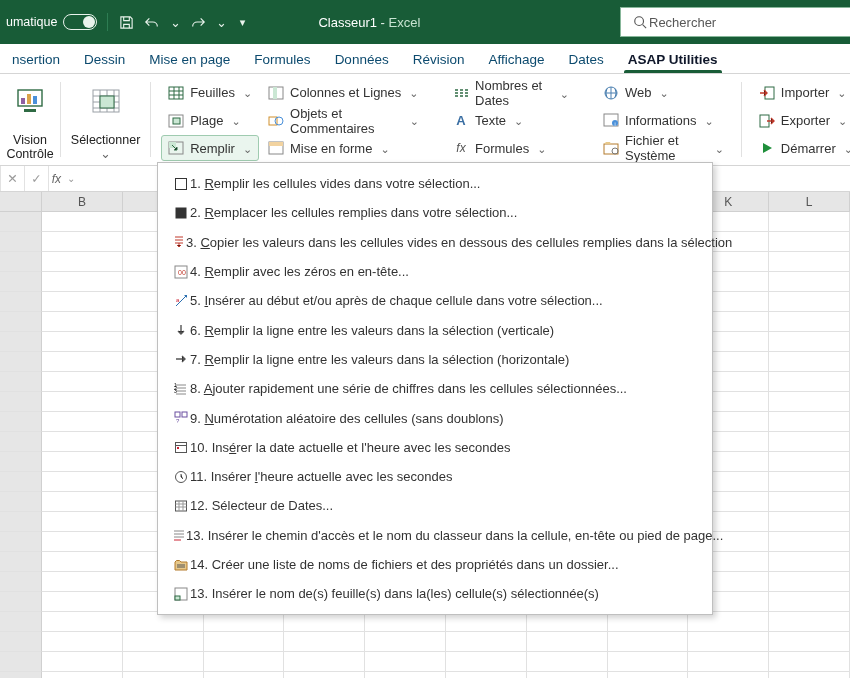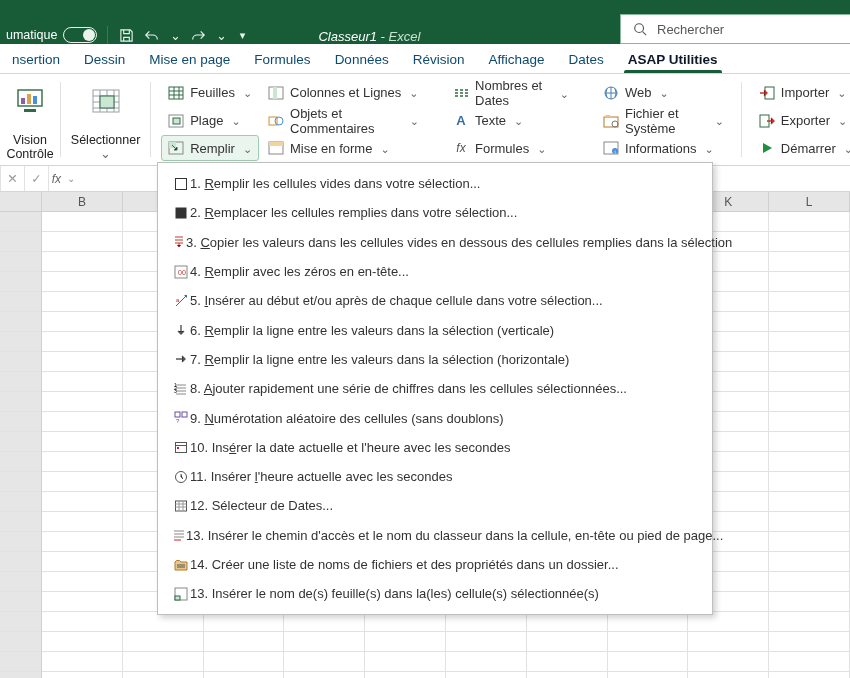--- a/index.html
+++ b/index.html
@@ -1,29 +1,29 @@
 <!DOCTYPE html>
 <html><head>
 <meta charset="utf-8">
 <style>
   * { box-sizing: border-box; margin: 0; padding: 0; font-family: "Segoe UI", Arial, sans-serif; }
   body { width: 850px; height: 678px; overflow: hidden; background: #fff; font-size: 12.5px; color: #222; position: relative; }
 
   
-  .titlebar { height: 44px; background: #185c37; display: flex; align-items: flex-end; color: #fff; }
+  .titlebar { height: 44px; background: #185c37; display: flex; align-items: center; color: #fff; }
   .titlebar .left { display: flex; align-items: center; gap: 10px; padding-left: 6px; }
   .titlebar .toggle-wrap { display: flex; align-items: center; gap: 6px; }
   .toggle { width: 34px; height: 16px; border-radius: 8px; border:1px solid #e9f3ec; position: relative; }
   .toggle .knob { width: 12px; height: 12px; background: #e9f3ec; border-radius: 50%; position: absolute; right: 1px; top: 1px; }
   .qat-icon { width: 16px; height: 16px; display: flex; align-items: center; justify-content: center; color:#e9f3ec; }
   .qat-sep { width:1px; height:18px; background:#2e7d53; }
-  .title-center { margin-left: 70px; color: #e9f3ec; font-size: 13px; font-style: italic; }
+  .title-center { margin-left: 70px; color: #e9f3ec; font-size: 13px; }
   .title-center .docname { color:#fff; }
   .title-center .app { color:#c7e3d1; }
-  .searchbox { margin-left: auto; height: 30px; width: 230px; background: #fff; border-top:1px solid #87b79a; border-left:1px solid #87b79a; border-bottom:1px solid #87b79a; display:flex; align-items:center; gap:10px; padding:0 12px; }
+  .searchbox { margin-left: auto; height: 30px; width: 230px; background: #fff; border-top:1px solid #87b79a; border-left:1px solid #87b79a; border-bottom:1px solid #87b79a; display:flex; align-items:center; gap:2px; padding:0 12px; }
   .searchbox .sicon { color:#444; width:14px;height:14px; }
   .searchbox .placeholder { color:#575757; font-size:13px; }
 
   
   .tabs { height: 30px; border-bottom: 1px solid #d5d5d5; display:flex; align-items:flex-end; gap: 0px; padding-left: 0; background:#fff; }
   .tab { padding: 6px 12px 6px; font-size: 13.5px; color:#0c4a6e; cursor:default; }
   .tab.active { color:#0f172a; font-weight:600; position:relative; }
   .tab.active::after { content:""; position:absolute; left:8px; right:8px; bottom:0; height:3px; background:#185c37; border-radius:2px 2px 0 0; }
 
   
@@ -246,38 +246,38 @@
             <ellipse cx="8" cy="7" rx="6" ry="6" fill="none" stroke="#4a7fb0"></ellipse>
             <path stroke="#4a7fb0" fill="none" d="M2 7h12M8 1v12M4 2.5a10 10 0 0 0 0 9M12 2.5a10 10 0 0 1 0 9"></path>
           </svg>
         </span>
         <span>Web</span>
         <span class="caret"></span>
       </div>
       <div class="rbtn">
         <span class="icn">
           <svg width="16" height="14" viewBox="0 0 16 14">
+            <rect x="1" y="1" width="14" height="12" fill="none" stroke="#888"></rect>
+            <circle cx="12" cy="10" r="3" fill="#4a90d9"></circle>
+            <text x="12" y="12.5" font-size="5" fill="#fff" text-anchor="middle">i</text>
+          </svg>
+        </span>
+        <span>Informations</span>
+        <span class="caret"></span>
+      </div>
+      <div class="rbtn">
+        <span class="icn">
+          <svg width="16" height="14" viewBox="0 0 16 14">
             <rect x="1" y="3" width="14" height="10" fill="none" stroke="#b37b2c"></rect>
             <path fill="#e7c88a" d="M1 3l2-2h4l1 2"></path>
             <circle cx="12" cy="10" r="3" fill="none" stroke="#777"></circle>
             <path stroke="#777" d="M12gray 8v4M10 10h4"></path>
           </svg>
         </span>
         <span>Fichier et Système</span>
-        <span class="caret"></span>
-      </div>
-      <div class="rbtn">
-        <span class="icn">
-          <svg width="16" height="14" viewBox="0 0 16 14">
-            <rect x="1" y="1" width="14" height="12" fill="none" stroke="#888"></rect>
-            <circle cx="12" cy="10" r="3" fill="#4a90d9"></circle>
-            <text x="12" y="12.5" font-size="5" fill="#fff" text-anchor="middle">i</text>
-          </svg>
-        </span>
-        <span>Informations</span>
         <span class="caret"></span>
       </div>
     </div>
   <div class="vsep"></div>
   <div class="group col last" id="col5" style="min-width:100px">
       <div class="rbtn">
         <span class="icn">
           <svg width="16" height="14" viewBox="0 0 16 14">
             <rect x="6" y="1" width="9" height="12" fill="none" stroke="#2f6b44"></rect>
             <path stroke="#c0392b" stroke-width="1.4" d="M1 7h6M5 4l3 3-3 3"></path>

